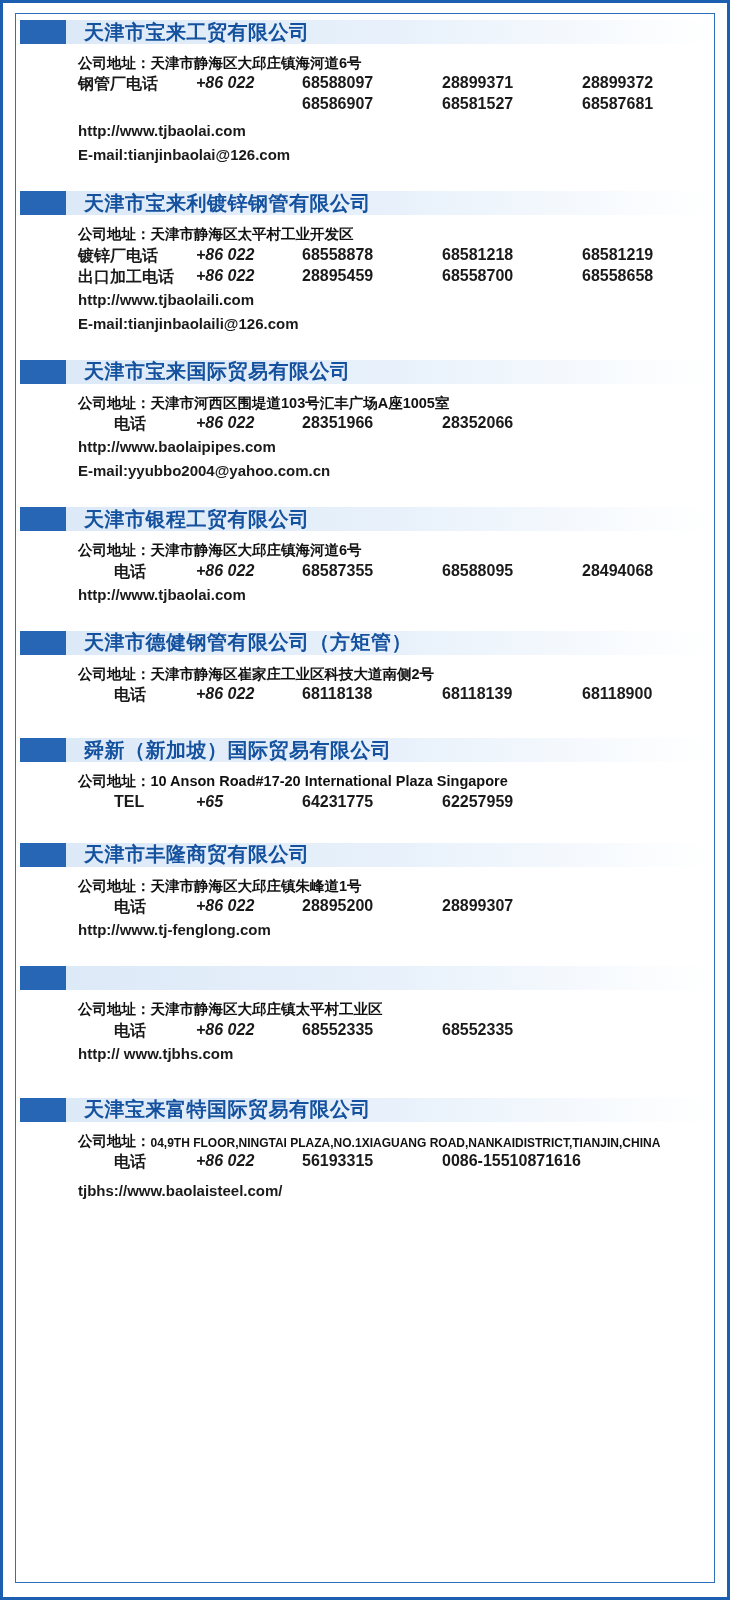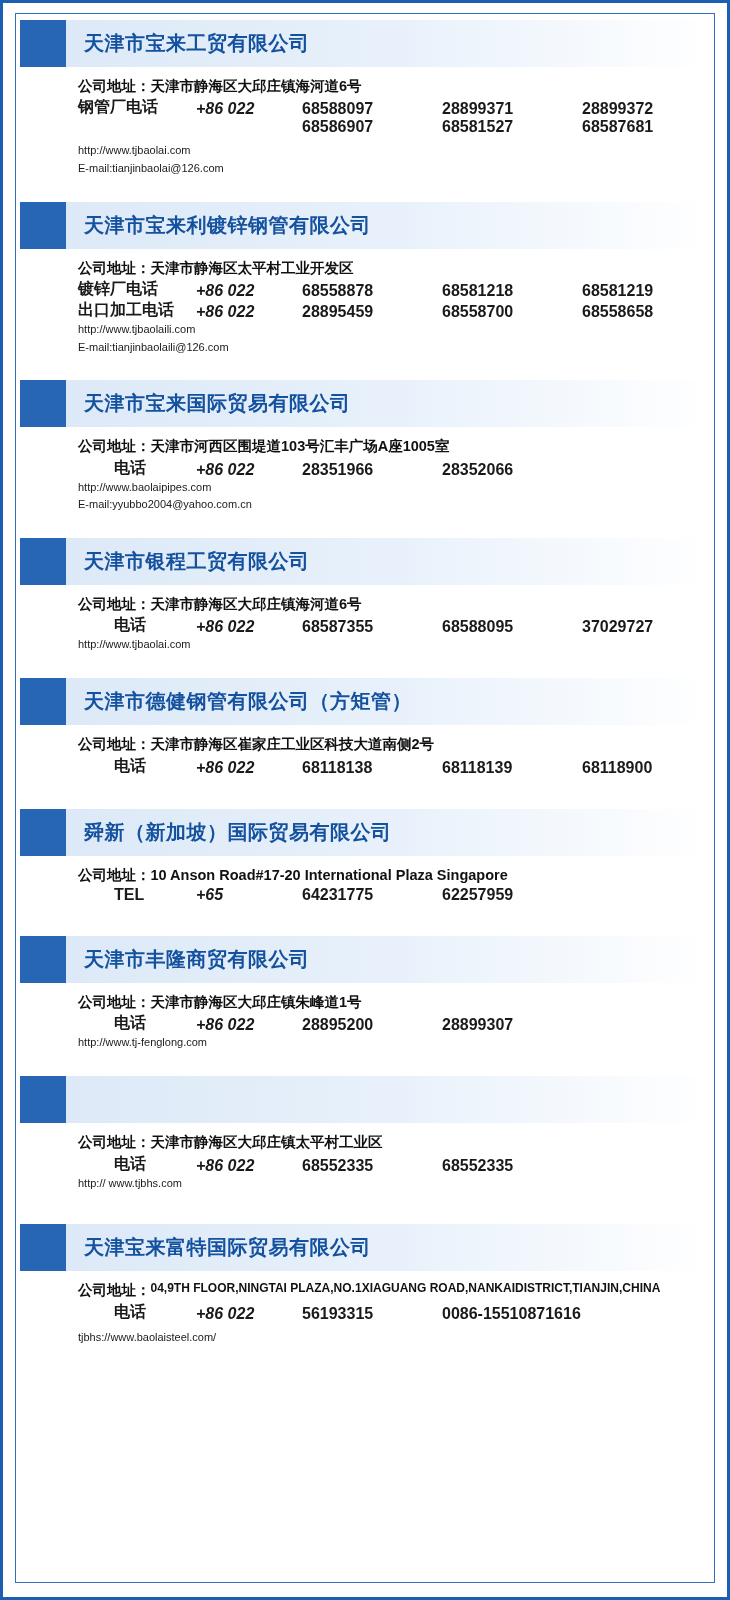--- a/index.html
+++ b/index.html
@@ -28,21 +28,21 @@
     box-sizing: border-box;
     padding: 6px 4px 10px 4px;
   }
   .company {
     margin: 0 0 6px 0;
   }
   .co-header {
     display: flex;
     align-items: stretch;
     background: linear-gradient(to right, #dbe8f7 0%, #e8f1fb 55%, #ffffff 100%);
-    height: 47px;
+    height: 24px;
   }
   .co-bar {
     width: 46px;
     background: #2766b5;
     flex: 0 0 46px;
   }
   .co-title {
     display: flex;
     align-items: center;
     padding-left: 18px;
@@ -50,40 +50,40 @@
     font-weight: bold;
     color: #14519e;
     letter-spacing: 0.5px;
     white-space: nowrap;
   }
   .co-body {
     padding: 8px 0 4px 0;
   }
   .line {
     display: flex;
-    align-items: flex-start;
+    align-items: flex-end;
     font-size: 14.5px;
     line-height: 1.55;
     color: #111111;
     white-space: nowrap;
   }
   .lbl {
     font-weight: bold;
     font-size: 14.5px;
   }
   .addr-line {
     padding-left: 58px;
     font-weight: bold;
   }
   .addr-line .val {
     font-weight: bold;
   }
   .tel-row {
     display: flex;
-    align-items: flex-end;
+    align-items: flex-start;
     padding-left: 58px;
     font-weight: bold;
   }
   .tel-label {
     width: 118px;
     flex: 0 0 118px;
     font-weight: bold;
   }
   .tel-label.indent {
     padding-left: 36px;
@@ -99,22 +99,22 @@
     width: 140px;
     flex: 0 0 140px;
     font-weight: bold;
   }
   .tel-num.wide {
     width: 160px;
     flex: 0 0 160px;
   }
   .web-line {
     padding-left: 58px;
-    font-size: 11px;
-    font-weight: normal;
+    font-size: 15px;
+    font-weight: bold;
     line-height: 1.6;
   }
   .small-addr {
     font-size: 12px;
     font-weight: bold;
   }
   .spacer-sm { height: 6px; }
   .spacer-md { height: 14px; }
   .spacer-lg { height: 22px; }
 </style>
@@ -218,21 +218,21 @@
       <div class="co-body">
         <div class="line addr-line">
           <span class="lbl">公司地址：</span>
             <span class="val">天津市静海区大邱庄镇海河道6号</span>
         </div>
         <div class="tel-row">
           <span class="tel-label indent">电话</span>
           <span class="tel-cc">+86 022</span>
           <span class="tel-num">68587355</span>
           <span class="tel-num">68588095</span>
-          <span class="tel-num">37029727</span>
+          <span class="tel-num">28494068</span>
         </div>
         <div class="web-line">http://www.tjbaolai.com</div>
       </div>
     </div>
 
     <div class="spacer-md"></div>
 
     <div class="company">
       <div class="co-header">
         <div class="co-bar"></div>

